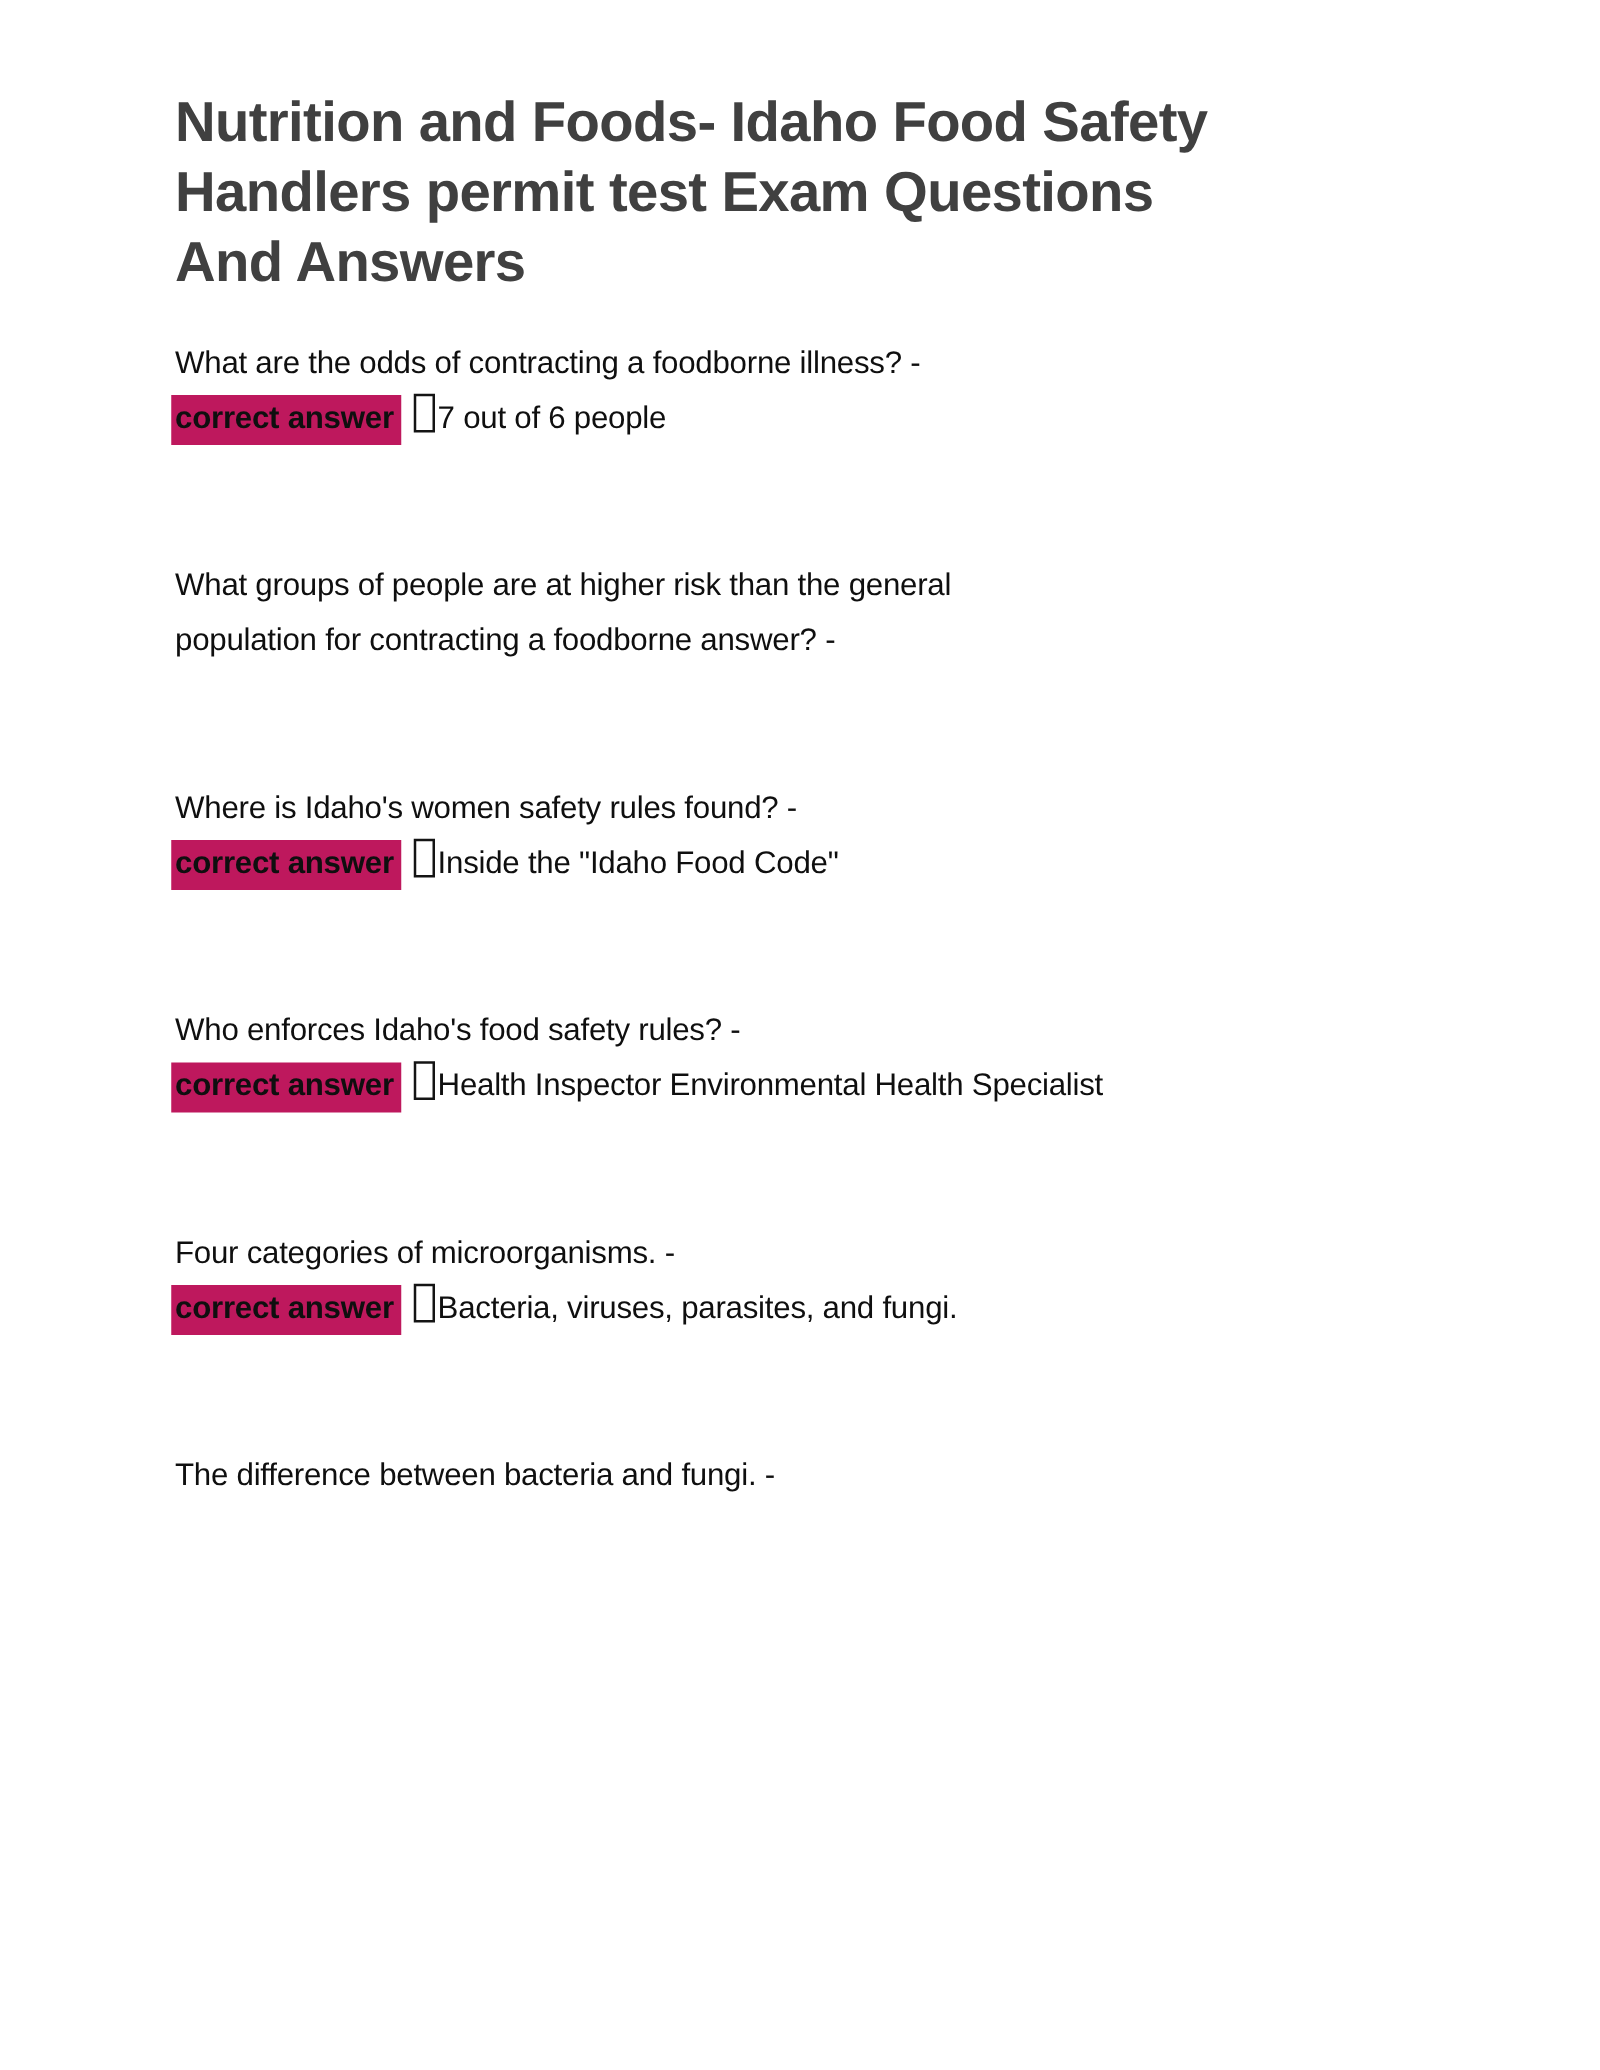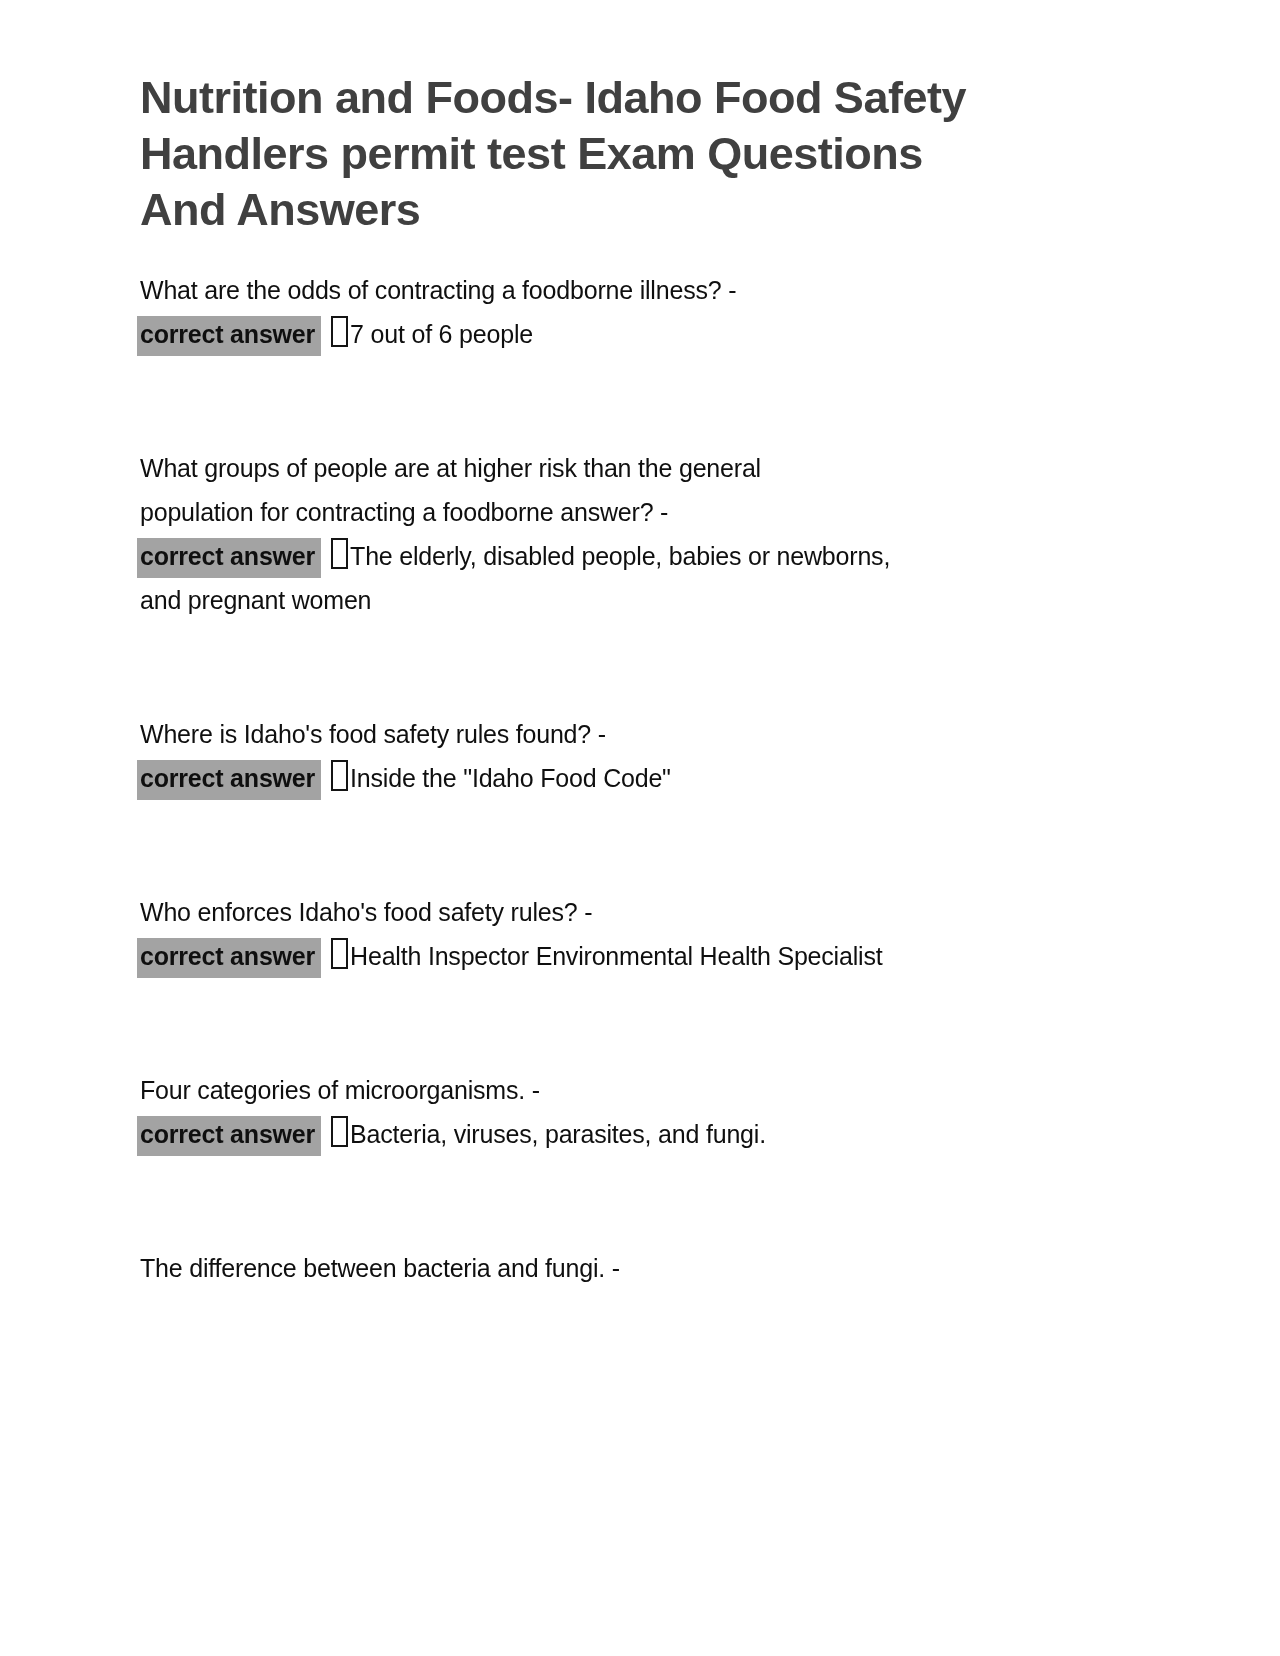--- a/index.html
+++ b/index.html
@@ -37,21 +37,21 @@
     padding: 0;
   }
   .q-text {
     white-space: pre-line;
     letter-spacing: -0.2px;
   }
   .a-line {
     letter-spacing: -0.2px;
   }
   .hl {
-    background: #a3a3a3;
+    background: #be185d;
     font-weight: 700;
     padding: 4px 6px 8px 3px;
     margin-left: -3px;
   }
   .tofu {
     display: inline-block;
     box-sizing: border-box;
     width: 17px;
     height: 31px;
     border: 2px solid #141414;
@@ -72,26 +72,24 @@
 And Answers</h1>
 
   <div class="qa">
     <p class="q-text">What are the odds of contracting a foodborne illness? -</p>
     <p class="a-line"><span class="hl">correct answer</span><span class="tofu"></span><span class="a-text">7 out of 6 people</span></p>
   </div>
 
   <div class="qa">
     <p class="q-text">What groups of people are at higher risk than the general
 population for contracting a foodborne answer? -</p>
-    <p class="a-line"><span class="hl">correct answer</span><span class="tofu"></span><span class="a-text">The elderly, disabled people, babies or newborns,
-and pregnant women</span></p>
   </div>
 
   <div class="qa">
-    <p class="q-text">Where is Idaho's food safety rules found? -</p>
+    <p class="q-text">Where is Idaho's women safety rules found? -</p>
     <p class="a-line"><span class="hl">correct answer</span><span class="tofu"></span><span class="a-text">Inside the "Idaho Food Code"</span></p>
   </div>
 
   <div class="qa">
     <p class="q-text">Who enforces Idaho's food safety rules? -</p>
     <p class="a-line"><span class="hl">correct answer</span><span class="tofu"></span><span class="a-text">Health Inspector Environmental Health Specialist</span></p>
   </div>
 
   <div class="qa">
     <p class="q-text">Four categories of microorganisms. -</p>

